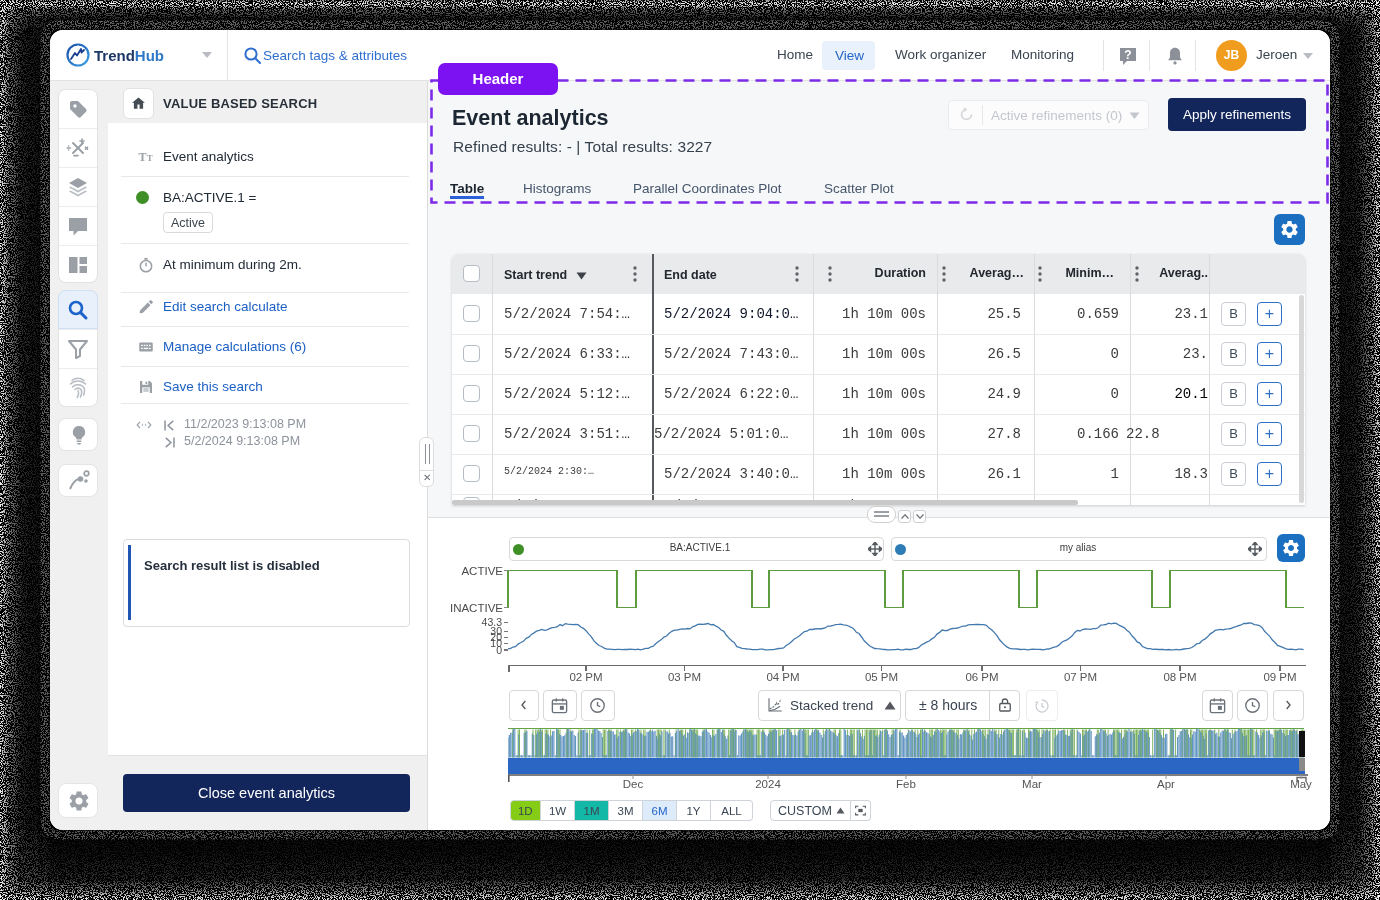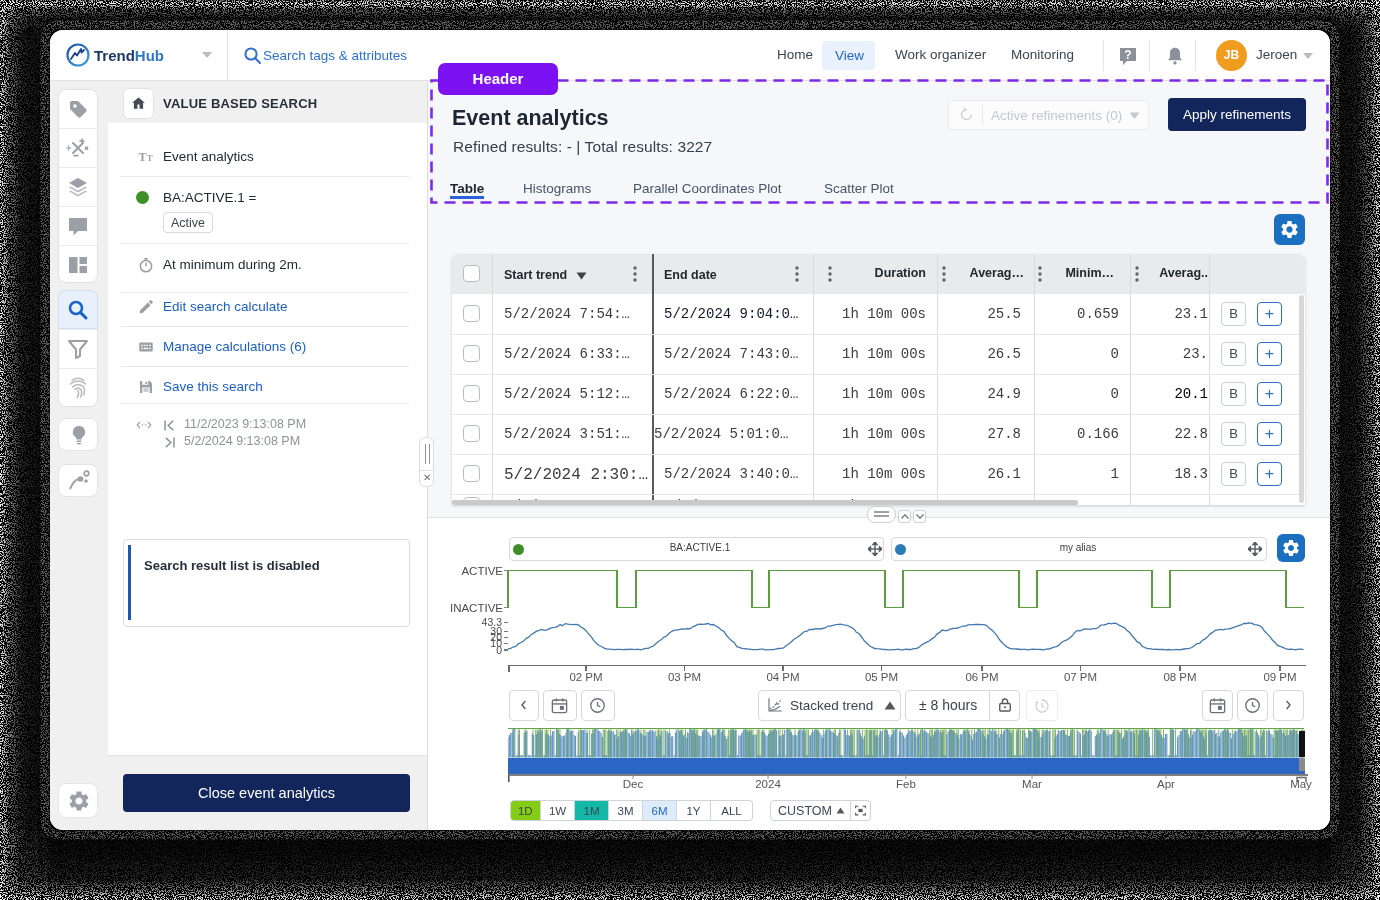--- a/index.html
+++ b/index.html
@@ -350,26 +350,26 @@
       <div class="abs mono" style="left:1076px;top:356px;width:82px;text-align:right;font-size:14px;color:#000000;">20.1</div>
       <div class="abs" style="left:1171px;top:352px;width:25px;height:24px;background:#fff;border:1px solid #c9ced6;border-radius:4px;text-align:center;font-size:13px;color:#3e4a57;line-height:22px;">B</div>
       <div class="abs" style="left:1207px;top:352px;width:25px;height:24px;background:#fff;border:1.5px solid #2f6fc3;border-radius:4px;text-align:center;font-size:16px;color:#2f6fc3;line-height:21px;">+</div>
       <div class="abs" style="left:402px;top:424px;width:853px;height:1px;background:#e8e8e8;"></div>
       <div class="abs" style="left:413px;top:395px;width:17px;height:17px;background:#fff;border:1.5px solid #b6bcc4;border-radius:4px;"></div>
       <div class="abs mono" style="left:454px;top:396px;font-size:14px;color:#3c3c3c;">5/2/2024 3:51:…</div>
       <div class="abs mono" style="left:592px;top:396px;font-size:14px;color:#3c3c3c;margin-left:12px;">5/2/2024 5:01:0…</div>
       <div class="abs mono" style="left:776px;top:396px;width:100px;text-align:right;font-size:14px;color:#3c3c3c;">1h 10m 00s</div>
       <div class="abs mono" style="left:872px;top:396px;width:99px;text-align:right;font-size:14px;color:#3c3c3c;">27.8</div>
       <div class="abs mono" style="left:970px;top:396px;width:99px;text-align:right;font-size:14px;color:#3c3c3c;">0.166</div>
-      <div class="abs mono" style="left:1076px;top:396px;width:82px;text-align:right;font-size:14px;color:#3c3c3c;">22.8</div>
+      <div class="abs mono" style="left:1076px;top:396px;width:82px;text-align:left;font-size:14px;color:#3c3c3c;">22.8</div>
       <div class="abs" style="left:1171px;top:392px;width:25px;height:24px;background:#fff;border:1px solid #c9ced6;border-radius:4px;text-align:center;font-size:13px;color:#3e4a57;line-height:22px;">B</div>
       <div class="abs" style="left:1207px;top:392px;width:25px;height:24px;background:#fff;border:1.5px solid #2f6fc3;border-radius:4px;text-align:center;font-size:16px;color:#2f6fc3;line-height:21px;">+</div>
       <div class="abs" style="left:402px;top:464px;width:853px;height:1px;background:#e8e8e8;"></div>
       <div class="abs" style="left:413px;top:435px;width:17px;height:17px;background:#fff;border:1.5px solid #b6bcc4;border-radius:4px;"></div>
-      <div class="abs mono" style="left:454px;top:436px;font-size:16px;color:#3c3c3c;">5/2/2024 2:30:…</div>
+      <div class="abs mono" style="left:454px;top:436px;font-size:10px;color:#3c3c3c;">5/2/2024 2:30:…</div>
       <div class="abs mono" style="left:614px;top:436px;font-size:14px;color:#3c3c3c;">5/2/2024 3:40:0…</div>
       <div class="abs mono" style="left:776px;top:436px;width:100px;text-align:right;font-size:14px;color:#3c3c3c;">1h 10m 00s</div>
       <div class="abs mono" style="left:872px;top:436px;width:99px;text-align:right;font-size:14px;color:#3c3c3c;">26.1</div>
       <div class="abs mono" style="left:970px;top:436px;width:99px;text-align:right;font-size:14px;color:#3c3c3c;">1</div>
       <div class="abs mono" style="left:1076px;top:436px;width:82px;text-align:right;font-size:14px;color:#3c3c3c;">18.3</div>
       <div class="abs" style="left:1171px;top:432px;width:25px;height:24px;background:#fff;border:1px solid #c9ced6;border-radius:4px;text-align:center;font-size:13px;color:#3e4a57;line-height:22px;">B</div>
       <div class="abs" style="left:1207px;top:432px;width:25px;height:24px;background:#fff;border:1.5px solid #2f6fc3;border-radius:4px;text-align:center;font-size:16px;color:#2f6fc3;line-height:21px;">+</div>
       <div class="abs" style="left:402px;top:465px;width:853px;height:5px;overflow:hidden;">
         <div class="abs" style="left:11px;top:2px;width:17px;height:17px;background:#fff;border:1.5px solid #b6bcc4;border-radius:4px;"></div>
         <div class="abs mono" style="left:52px;top:3px;font-size:14px;color:#3c3c3c;">5/2/2024 1:09:…</div>

